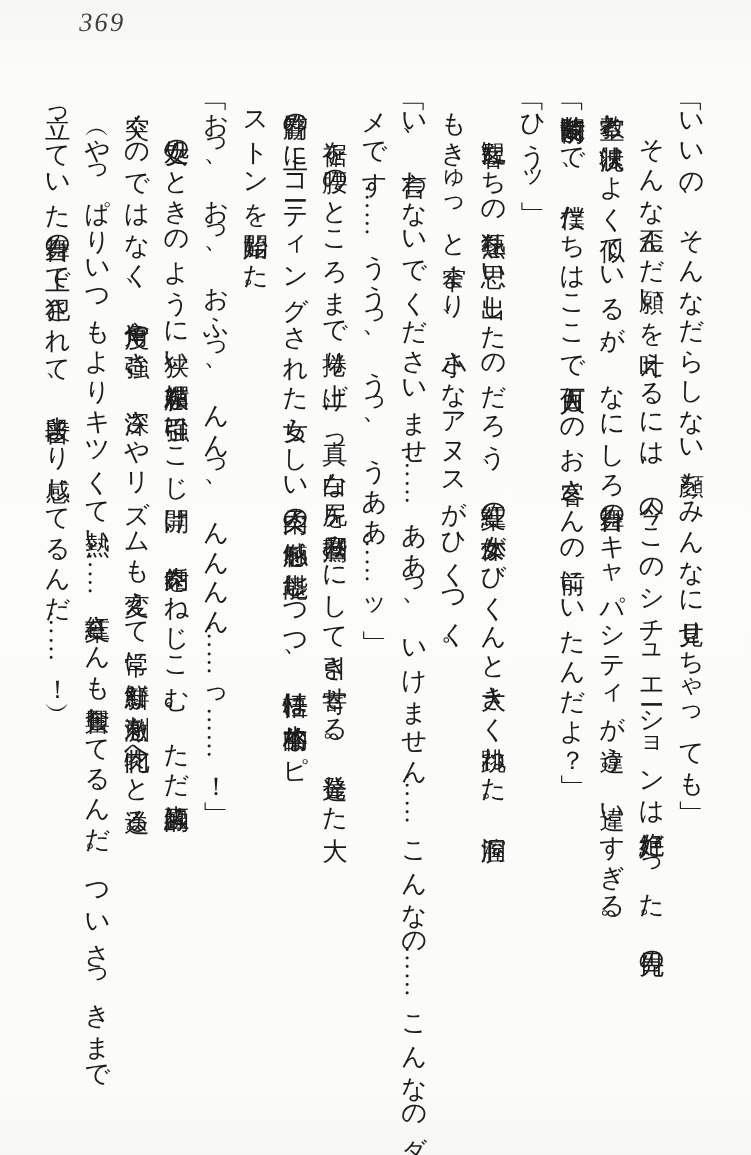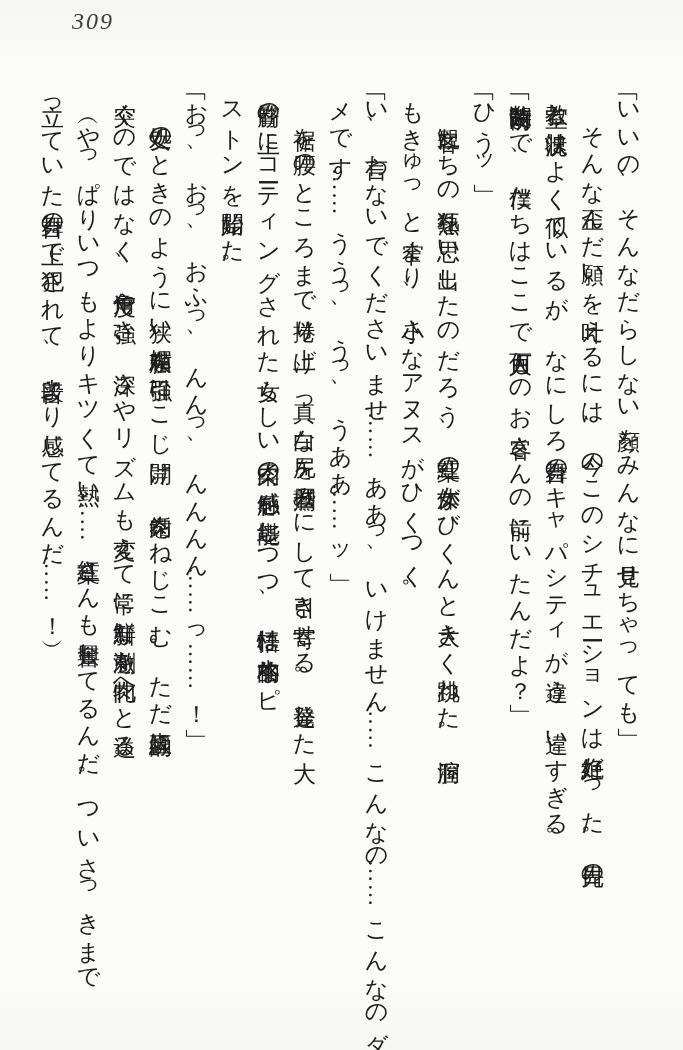--- a/index.html
+++ b/index.html
@@ -47,21 +47,21 @@
     white-space: nowrap;
   }
   .indent {
     text-indent: 24px;
   }
 </style>
 </head>
 <body>
 
 <div class="book-page">
-  <div class="page-number">309</div>
+  <div class="page-number">369</div>
 
   <div class="text-block" id="text-block">
       <p class="tline">「いいの、そんなだらしない顔をみんなに見せちゃっても」</p>
       <p class="tline indent">そんな歪んだ願いを叶えるには、今のこのシチュエーションは絶好だった。先日の</p>
       <p class="tline">教室と状況はよく似ているが、なにしろ舞台のキャパシティが違う。違いすぎる。</p>
       <p class="tline">「数時間前まで、僕たちはここで何百人ものお客さんの前にいたんだよ？」</p>
       <p class="tline">「ひうッ」</p>
       <p class="tline indent">観客たちの熱狂を思い出したのだろう、紅葉の女体がびくんと大きく跳ねた。膣洞</p>
       <p class="tline">もきゅっと窄まり、小さなアヌスがひくつく。</p>
       <p class="tline">「い、言わないでくださいませ……ああっ、いけません……こんなの……こんなのダ</p>

